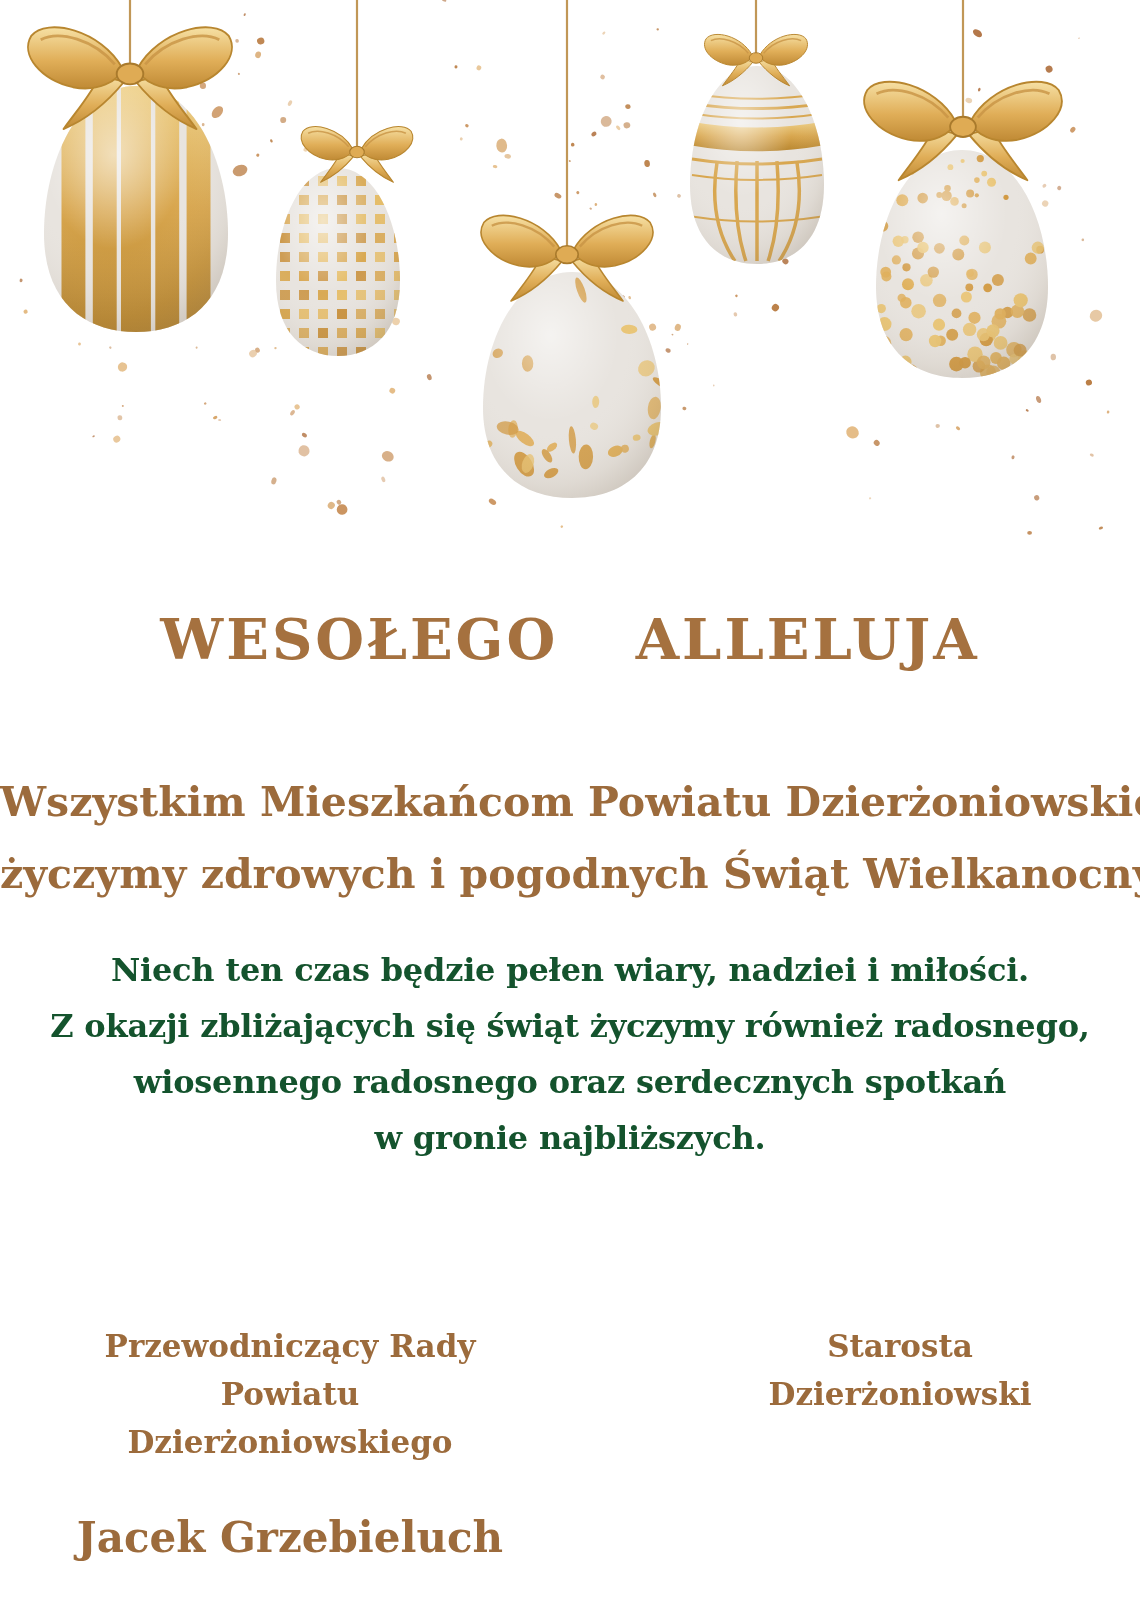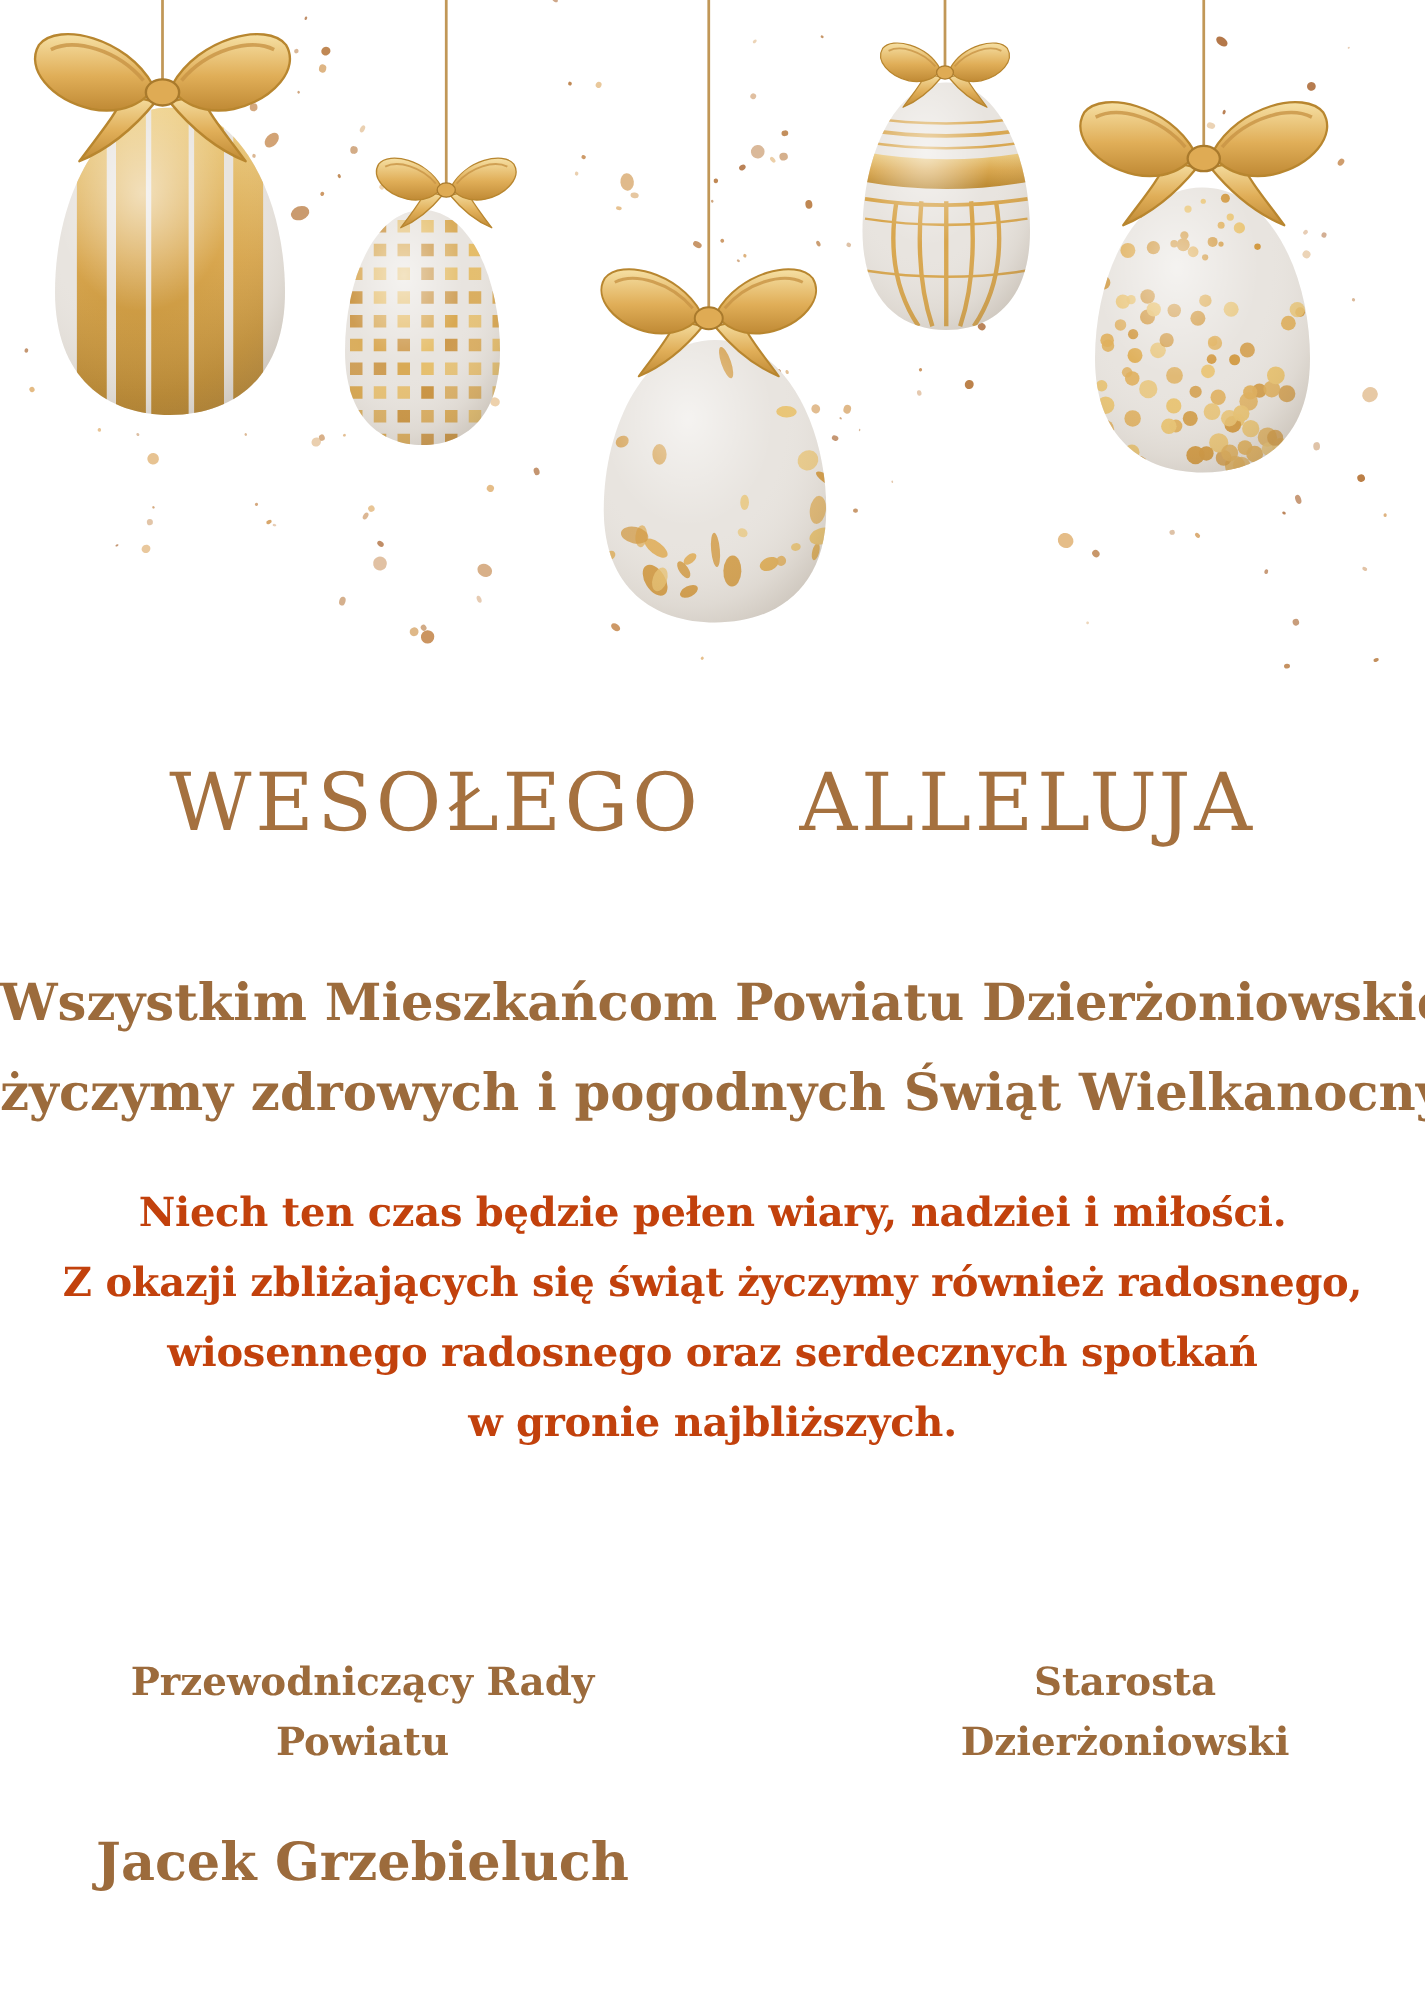--- a/index.html
+++ b/index.html
@@ -8,33 +8,33 @@
     font-family:"DejaVu Serif", serif;
   }
   .card {
     position:relative; width:1140px; height:1613px;
     background:#ffffff; overflow:hidden;
   }
   .decor { position:absolute; top:0; left:0; width:1140px; height:560px; }
   .title {
     position:absolute; top:606px; left:0; width:100%;
     margin:0; text-align:center;
-    font-size:64px; font-weight:400; color:#A5713F;
+    font-size:56px; font-weight:700; color:#A5713F;
     letter-spacing:3px; word-spacing:55px; white-space:nowrap;
   }
   .greeting {
     position:absolute; top:766px; left:0; width:100%;
     margin:0; text-align:center;
     font-size:41px; font-weight:700; color:#9C6B3C;
     line-height:72px; white-space:nowrap;
   }
   .message {
     position:absolute; top:942px; left:0; width:100%;
     margin:0; text-align:center;
-    font-size:32px; font-weight:700; color:#c2410c;
+    font-size:32px; font-weight:700; color:#14532d;
     line-height:56px; letter-spacing:-0.2px; white-space:nowrap;
   }
   .sig { position:absolute; text-align:center; color:#9C6B3C; font-weight:700; }
   .sig-left  { left:40px;  top:1322px; width:500px; }
   .sig-right { left:660px; top:1322px; width:480px; }
   .sig-role  { font-size:31px; line-height:48px; }
   .sig-name  { font-size:42px; margin-top:47px; white-space:nowrap; }
 </style>
 </head>
 <body>
@@ -558,20 +558,21 @@
   <div class="message">
     <div>Niech ten czas będzie pełen wiary, nadziei i miłości.</div>
     <div>Z okazji zbliżających się świąt życzymy również radosnego,</div>
     <div>wiosennego radosnego oraz serdecznych spotkań</div>
     <div>w gronie najbliższych.</div>
   </div>
 
   <div class="sig sig-left">
     <div class="sig-role">
       <span>Przewodniczący Rady Powiatu</span><br>
+      <span>Dzierżoniowskiego</span>
     </div>
     <div class="sig-name">Jacek Grzebieluch</div>
   </div>
 
   <div class="sig sig-right">
     <div class="sig-role">
       <span>Starosta</span><br>
       <span>Dzierżoniowski</span>
     </div>
   </div>

